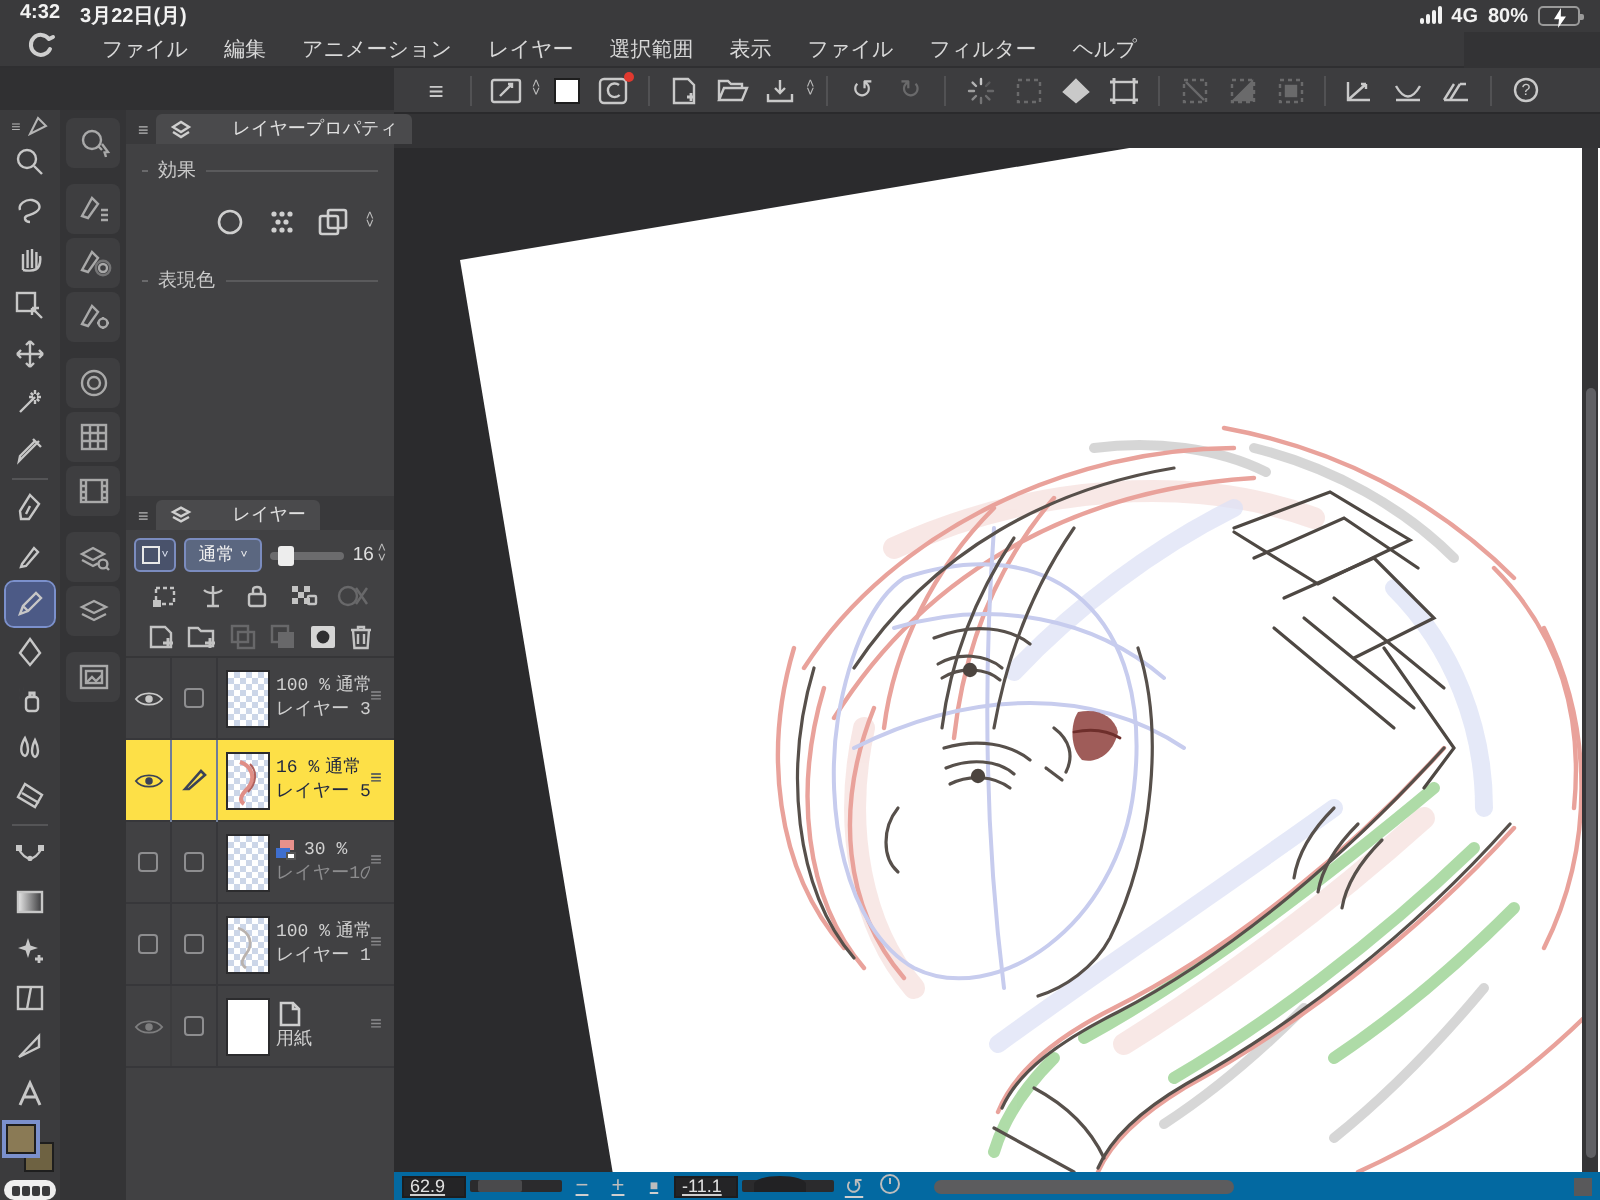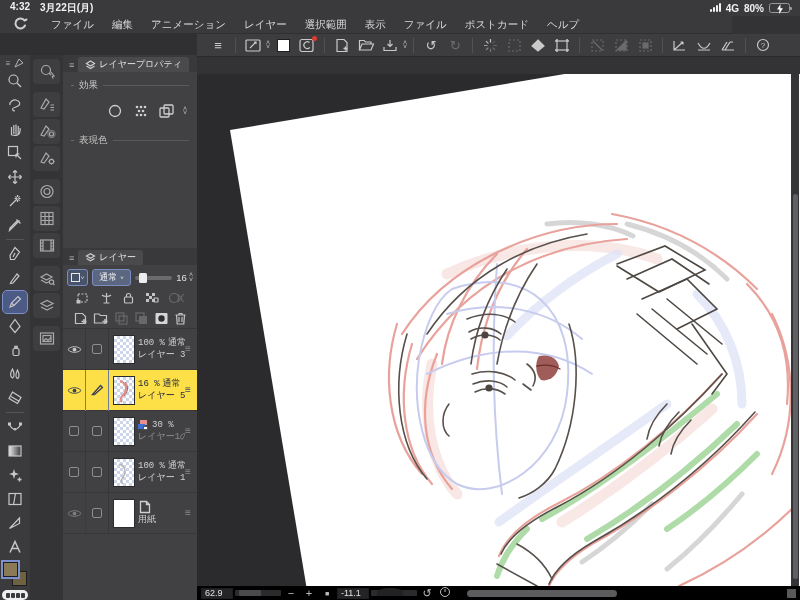--- a/index.html
+++ b/index.html
@@ -49,22 +49,22 @@
 
   
   .canvas { position:absolute; left:197px; top:74px; width:603px; height:512px; background:#2b2b2d; overflow:hidden; }
   .page { position:absolute; left:33px; top:56px; width:1500px; height:2200px; background:#fff;
     transform:rotate(-9.5deg); transform-origin:0 0; }
   .sketch { position:absolute; left:0; top:0; }
   .vscroll { position:absolute; right:1px; top:0; width:8px; height:512px; background:#353537; }
   .vthumb { position:absolute; left:1.5px; top:120px; width:5px; height:385px; background:#606064; border-radius:3px; }
 
   
-  .cfooter { position:absolute; left:197px; top:586px; width:603px; height:14px; background:#000000;
-    display:flex; align-items:center; gap:2px; padding:0 4px; color:#cfcfcf; font-size:9px; }
+  .cfooter { position:absolute; left:197px; top:586px; width:603px; height:14px; background:#0369a1;
+    display:flex; align-items:center; gap:2px; padding:0 4px; color:#cfcfcf; font-size:9px;text-decoration:underline; }
   .valbox { background:#242426; border:1px solid #1d1d1f; color:#e2e2e2; height:11px; min-width:32px;
     display:flex; align-items:center; padding:0 3px; }
   .slider { position:relative; width:46px; height:6px; background:#2b2b2d; border-radius:1px; }
   .sl-thumb { position:absolute; left:4px; top:0px; width:22px; height:6px; background:#4a4a4c; border-radius:1px; }
   .sl-bump { position:absolute; left:6px; top:-2px; width:26px; height:8px; background:#222224; border-radius:50% 50% 0 0; }
   .fbtn { color:#bdbdbd; font-size:11px; width:16px; text-align:center; }
   .fbtn.sq { font-size:7px; }
   .hscroll-thumb { margin-left:12px; width:150px; height:7px; background:#5c5c5e; border-radius:4px; }
   .corner { margin-left:auto; width:9px; height:9px; background:#59595b; }
 
@@ -90,21 +90,21 @@
   .lbtn { width:27px; height:25px; background:#3e3e40; border-radius:4px; margin:1px 0;
     display:flex; align-items:center; justify-content:center; }
   .lbtn svg { stroke:#a9a9a9; fill:none; stroke-width:1.2; }
   .l-gap { height:6px; }
 
   
   .panel { position:absolute; left:63px; width:134px; background:#414143; color:#d6d6d6; }
   .p-head { height:17px; display:flex; align-items:flex-end; gap:4px; padding:0 0 0 6px; background:#39393b; }
   .p-head .ham { font-size:9px; color:#b5b5b5; padding-bottom:2px; }
   .p-tab { background:#4a4a4c; border-radius:3px 3px 0 0; font-size:9px; height:15px;
-    display:flex; align-items:center; gap:3px; padding:0 7px; color:#e0e0e0; white-space:nowrap; }
+    display:flex; align-items:center; gap:20px; padding:0 7px; color:#e0e0e0; white-space:nowrap; }
   .p-tab svg { stroke:#cfcfcf; fill:none; stroke-width:1.2; }
 
   
   .lp { top:55px; height:193px; }
   .lp-body { padding:7px 8px; }
   .sec-label { display:flex; align-items:center; gap:5px; font-size:9.5px; color:#c9c9c9; }
   .sec-label:before { content:""; width:3px; height:1px; background:#6a6a6c; }
   .sec-label .rule { flex:1; height:1px; background:#5a5a5c; }
   .fx-row { display:flex; justify-content:flex-end; align-items:center; gap:6px; margin:10px 2px 14px 0; }
   .fx-btn { width:20px; height:18px; display:flex; align-items:center; justify-content:center; }
@@ -188,21 +188,21 @@
           <path d="M12.5 3.5 A5 5 0 1 0 13 8.5 M12.5 3.5 L14.5 2.5" stroke="#cfcfcf" stroke-width="2" fill="none" stroke-linecap="round"></path>
         </svg>
     </span>
     <span class="mi">ファイル</span>
     <span class="mi">編集</span>
     <span class="mi">アニメーション</span>
     <span class="mi">レイヤー</span>
     <span class="mi">選択範囲</span>
     <span class="mi">表示</span>
     <span class="mi">ファイル</span>
-    <span class="mi">ポストカード</span>
+    <span class="mi">フィルター</span>
     <span class="mi">ヘルプ</span>
   </div>
 
   <div class="left-bg"></div>
 
   <div class="toolbar">
     <div class="tbtn">≡</div>
     <div class="tb-div"></div>
     <div class="tbtn">
       <svg width="17" height="15" viewBox="0 0 17 15">

